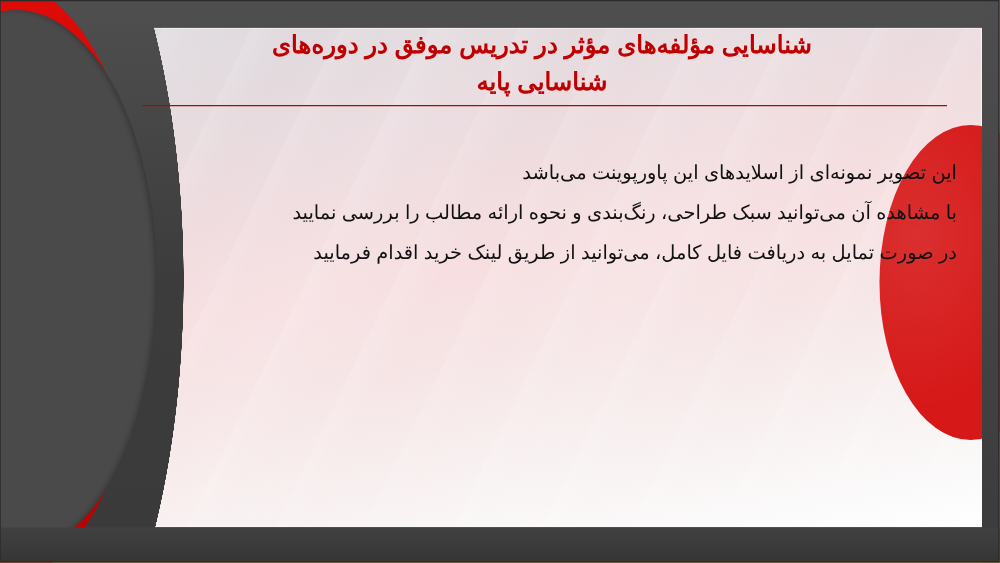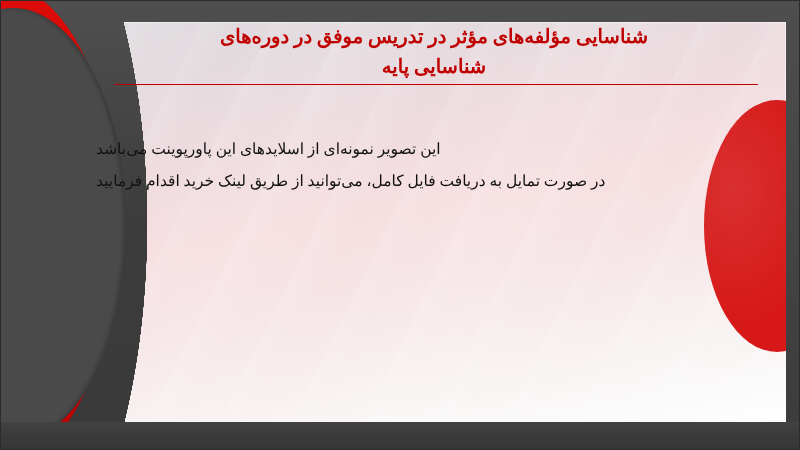--- a/index.html
+++ b/index.html
@@ -7,21 +7,21 @@
     margin: 0;
     padding: 0;
     background: #1e1e1e;
   }
   #slide {
     position: relative;
     width: 800px;
     height: 450px;
     overflow: hidden;
     background: #fde047;
-    font-family: Liberation Serif, serif;
+    font-family: Liberation Sans, sans-serif;
   }
 
   
   .frame-bg {
     position: absolute;
     inset: 0;
     background: linear-gradient(180deg, #4f4f4f 0%, #3c3c3c 50%, #3a3a3a 100%);
   }
 
   
@@ -178,26 +178,26 @@
   }
   .title-line { display: block; }
 
   .title-rule {
     margin: 3px 20px 0 24px;
     height: 0;
     border-top: 1.6px solid #c00000;
   }
 
   .body-block {
-    margin-top: 48px;
+    margin-top: 38px;
     padding: 0 12px 0 6px;
     color: #111111;
     font-size: 15.5px;
     line-height: 2.06;
-    text-align: left;
+    text-align: right;
   }
   .body-line { display: block; white-space: nowrap; }
 </style>
 </head>
 <body>
 
 <div id="slide">
 
   <div class="frame-bg"></div>
 
@@ -217,19 +217,20 @@
 
     <h1 class="slide-title">
       <span class="title-line">شناسایی مؤلفه‌های مؤثر در تدریس موفق در دوره‌های</span>
       <span class="title-line">شناسایی پایه</span>
     </h1>
 
     <div class="title-rule"></div>
 
     <div class="body-block">
       <span class="body-line">این تصویر نمونه‌ای از اسلایدهای این پاورپوینت می‌باشد</span>
+      <span class="body-line">با مشاهده آن می‌توانید سبک طراحی، رنگ‌بندی و نحوه ارائه مطالب را بررسی نمایید</span>
       <span class="body-line">در صورت تمایل به دریافت فایل کامل، می‌توانید از طریق لینک خرید اقدام فرمایید</span>
     </div>
 
   </div>
 
   <div class="outer-hairline"></div>
 </div>
 
 </body></html>

